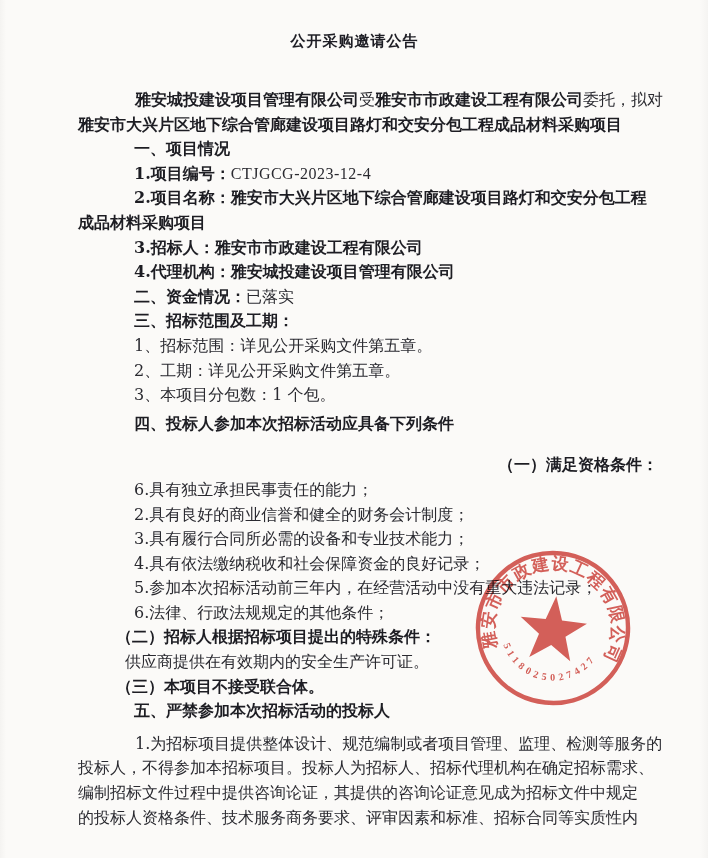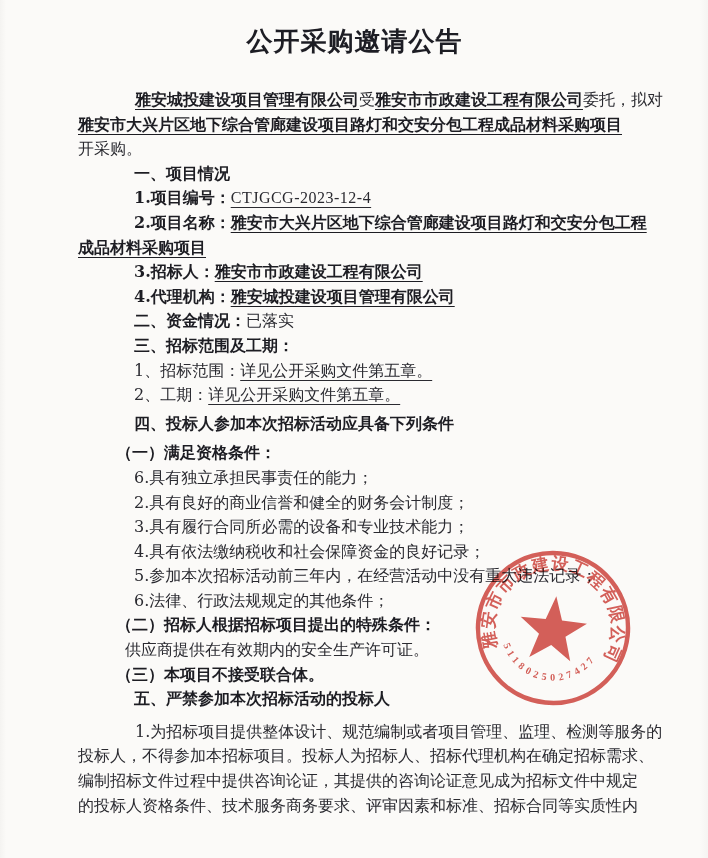--- a/index.html
+++ b/index.html
@@ -10,36 +10,36 @@
     color:#2a2a30;
     position:relative;
     overflow:hidden;
   }
   .page{
     position:absolute;inset:0;
     padding:27px 50px 0 78px;
     background:linear-gradient(90deg,#f4f3f1 0,#fbfaf8 6px,#fbfaf8 700px,#f5f4f2 708px);
   }
   .title{
-    font-size:26px;font-weight:bold;text-align:center;
+    font-size:15px;font-weight:bold;text-align:center;
     color:#1d1d24;letter-spacing:1px;
     margin:0 0 33px -27px;line-height:28px;
   }
   .line{
     font-size:16px;line-height:24.6px;white-space:nowrap;
     letter-spacing:0;
   }
   .b{font-weight:bold;color:#1d1d23;}
-  .u{text-decoration:underline;text-underline-offset:4px;text-decoration-thickness:1.2px;}
+  .u{text-underline-offset:4px;text-decoration-thickness:1.2px;}
   .ind-a{padding-left:56px;}   
   .ind-b{padding-left:38px;}   
   .ind-c{padding-left:47px;}   
   .ind-first{padding-left:57px;} 
   .gap-4{margin-top:4px;}
-  .gap-5{margin-top:5px;}
+  .gap-5{margin-top:17px;text-align:right;}
   .gap-8{margin-top:8px;}
   .num{font-family:"Liberation Serif","DejaVu Serif",serif;letter-spacing:.5px;text-align:right;}
   
   .seal{
     position:absolute;left:468px;top:543px;width:170px;height:170px;
     opacity:.85;mix-blend-mode:multiply;
     transform:rotate(6deg);
     pointer-events:none;
   }
   .seal svg{display:block;width:170px;height:170px;}
@@ -58,21 +58,20 @@
 <div class="page">
 
   <h1 class="title">公开采购邀请公告</h1>
 
   <div class="line ind-first">
     <span class="b u">雅安城投建设项目管理有限公司</span><span>受</span><span class="b u">雅安市市政建设工程有限公司</span><span>委托，拟对</span>
   </div>
   <div class="line">
     <span class="b u">雅安市大兴片区地下综合管廊建设项目路灯和交安分包工程成品材料采购项目</span>
   </div>
-  <div class="line">开采购。</div>
 
   <div class="line ind-a b">一、项目情况</div>
   <div class="line ind-a">
     <span class="b">1.项目编号：</span><span class="u num">CTJGCG-2023-12-4</span>
   </div>
   <div class="line ind-a">
     <span class="b">2.项目名称：</span><span class="b u">雅安市大兴片区地下综合管廊建设项目路灯和交安分包工程</span>
   </div>
   <div class="line">
     <span class="b u">成品材料采购项目</span>
@@ -88,20 +87,21 @@
     <span class="b">二、资金情况：</span><span>已落实</span>
   </div>
 
   <div class="line ind-a b">三、招标范围及工期：</div>
   <div class="line ind-a">
     <span>1、招标范围：</span><span class="u">详见公开采购文件第五章。</span>
   </div>
   <div class="line ind-a">
     <span>2、工期：</span><span class="u">详见公开采购文件第五章。</span>
   </div>
+  <div class="line ind-a">3、本项目分包数：1 个包。</div>
 
   <div class="line ind-a b gap-4">四、投标人参加本次招标活动应具备下列条件</div>
   <div class="line ind-b b gap-5">（一）满足资格条件：</div>
   <div class="line ind-a">6.具有独立承担民事责任的能力；</div>
   <div class="line ind-a">2.具有良好的商业信誉和健全的财务会计制度；</div>
   <div class="line ind-a">3.具有履行合同所必需的设备和专业技术能力；</div>
   <div class="line ind-a">4.具有依法缴纳税收和社会保障资金的良好记录；</div>
   <div class="line ind-a">5.参加本次招标活动前三年内，在经营活动中没有重大违法记录；</div>
   <div class="line ind-a">6.法律、行政法规规定的其他条件；</div>
   <div class="line ind-b b">（二）招标人根据招标项目提出的特殊条件：</div>

